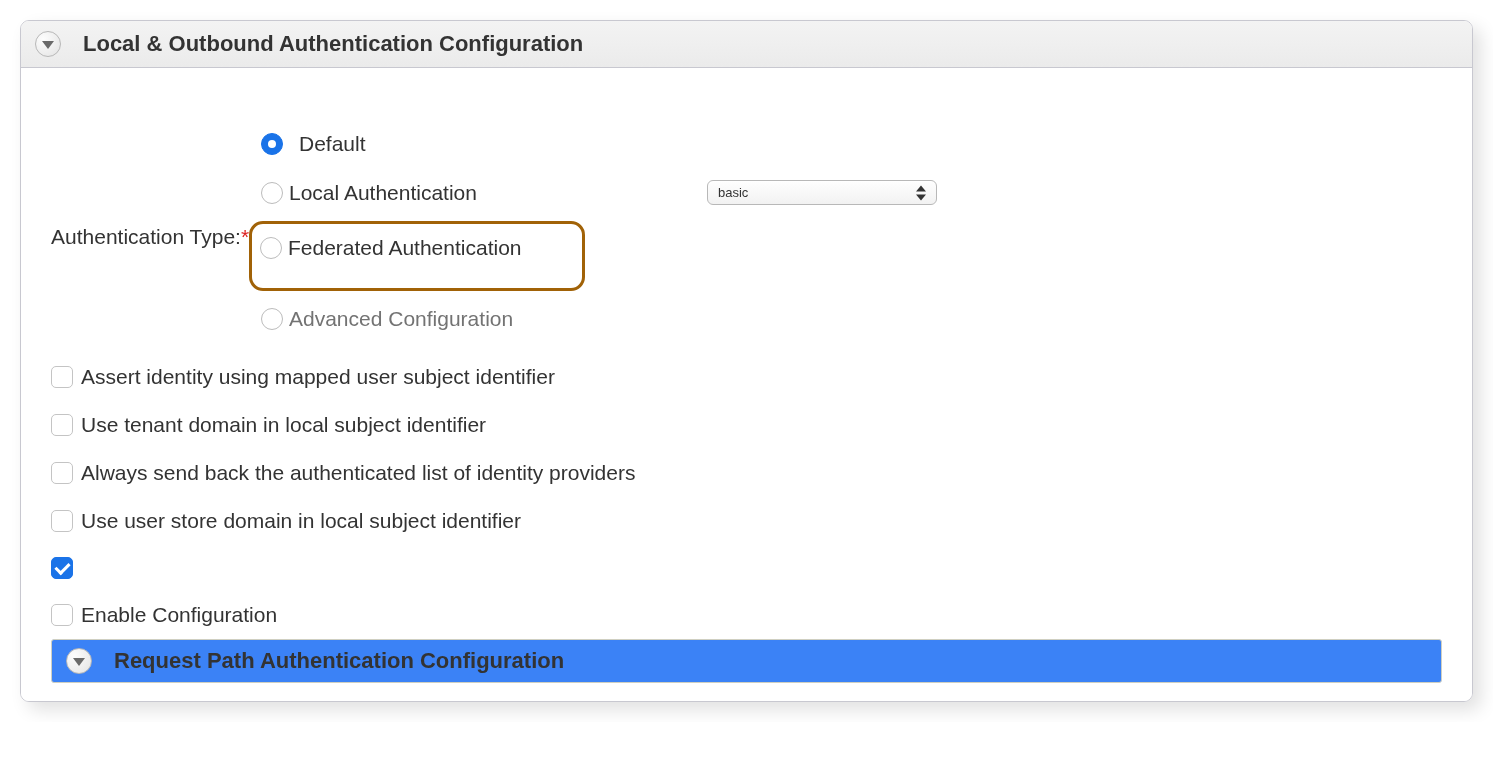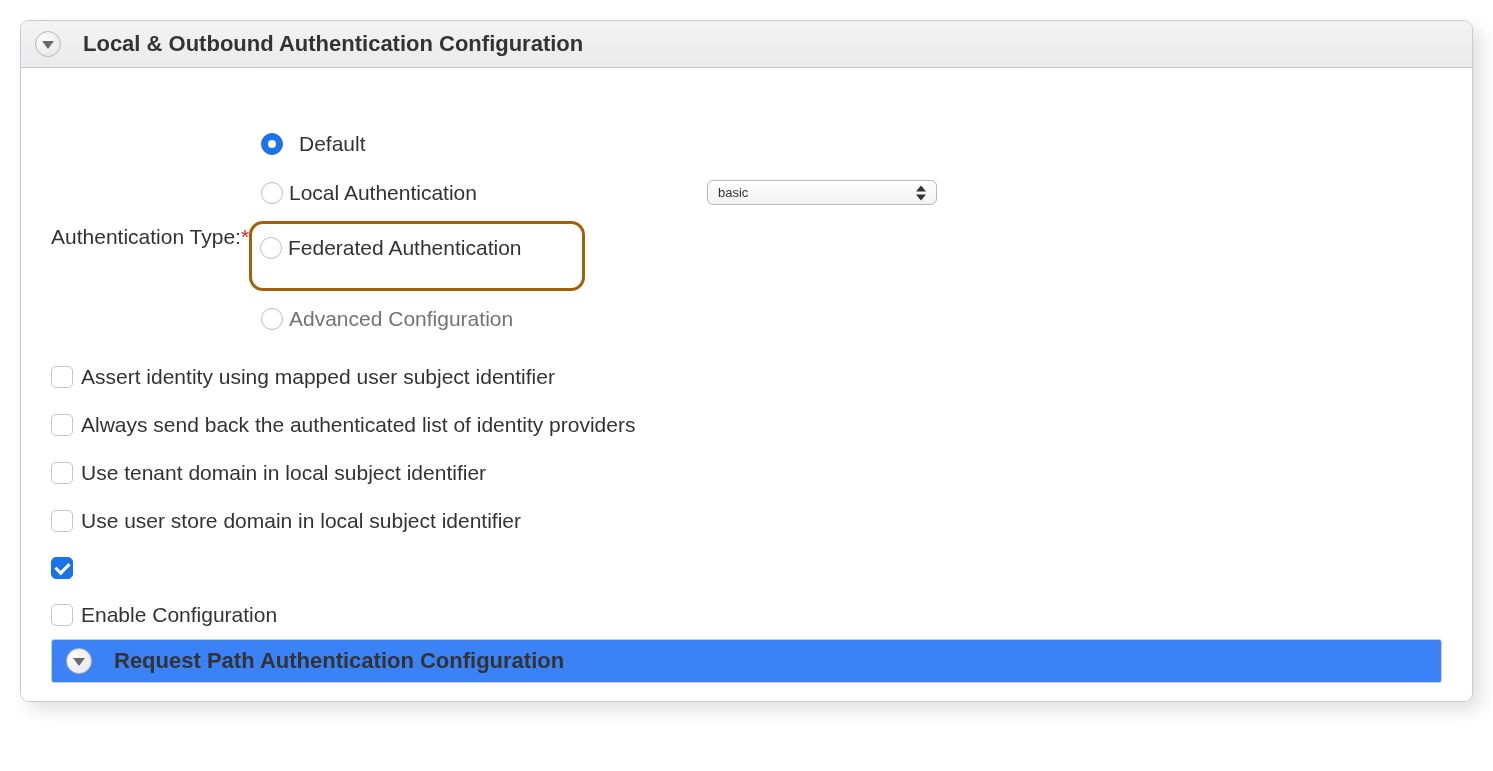--- a/index.html
+++ b/index.html
@@ -222,25 +222,25 @@
 
       </div>
     </div>
 
     <div class="cb-row">
       <span class="cb"></span>
       <span>Assert identity using mapped user subject identifier</span>
     </div>
     <div class="cb-row">
       <span class="cb"></span>
+      <span>Use tenant domain in local subject identifier</span>
+    </div>
+    <div class="cb-row">
+      <span class="cb"></span>
       <span>Always send back the authenticated list of identity providers</span>
-    </div>
-    <div class="cb-row">
-      <span class="cb"></span>
-      <span>Use tenant domain in local subject identifier</span>
     </div>
     <div class="cb-row">
       <span class="cb"></span>
       <span>Use user store domain in local subject identifier</span>
     </div>
     <div class="cb-row">
       <span class="cb checked"></span>
     </div>
     <div class="cb-row">
       <span class="cb"></span>

